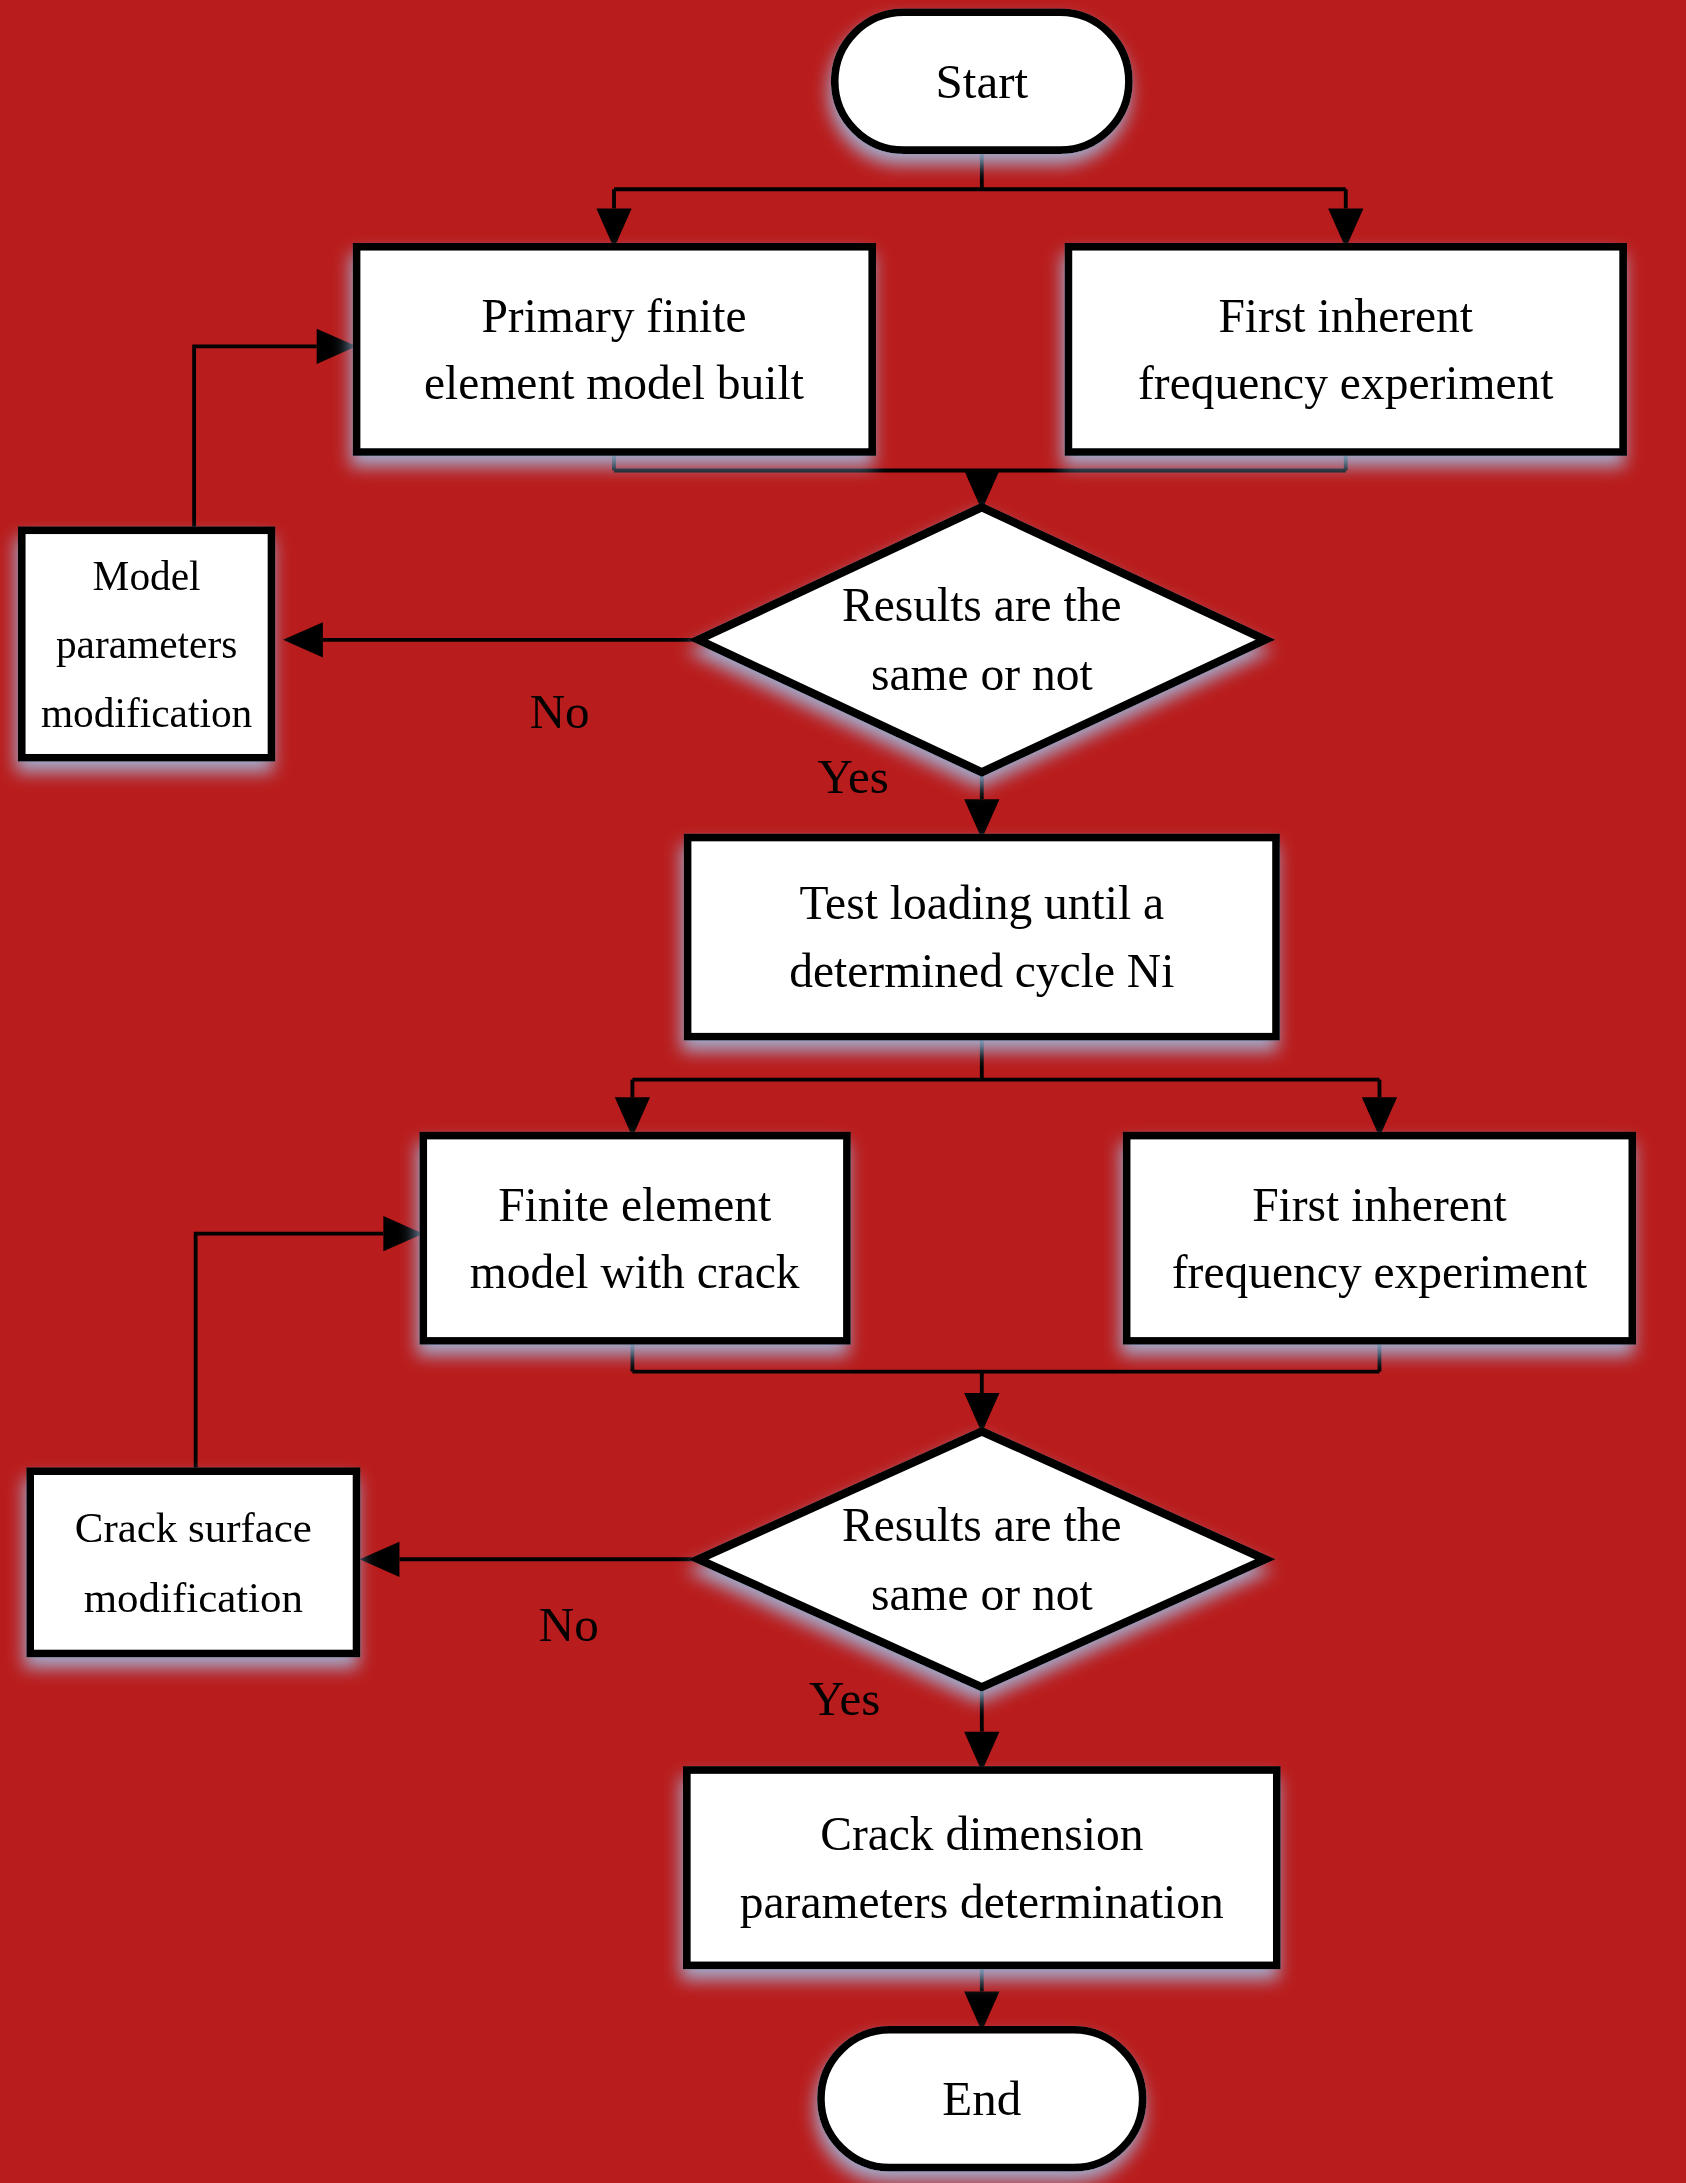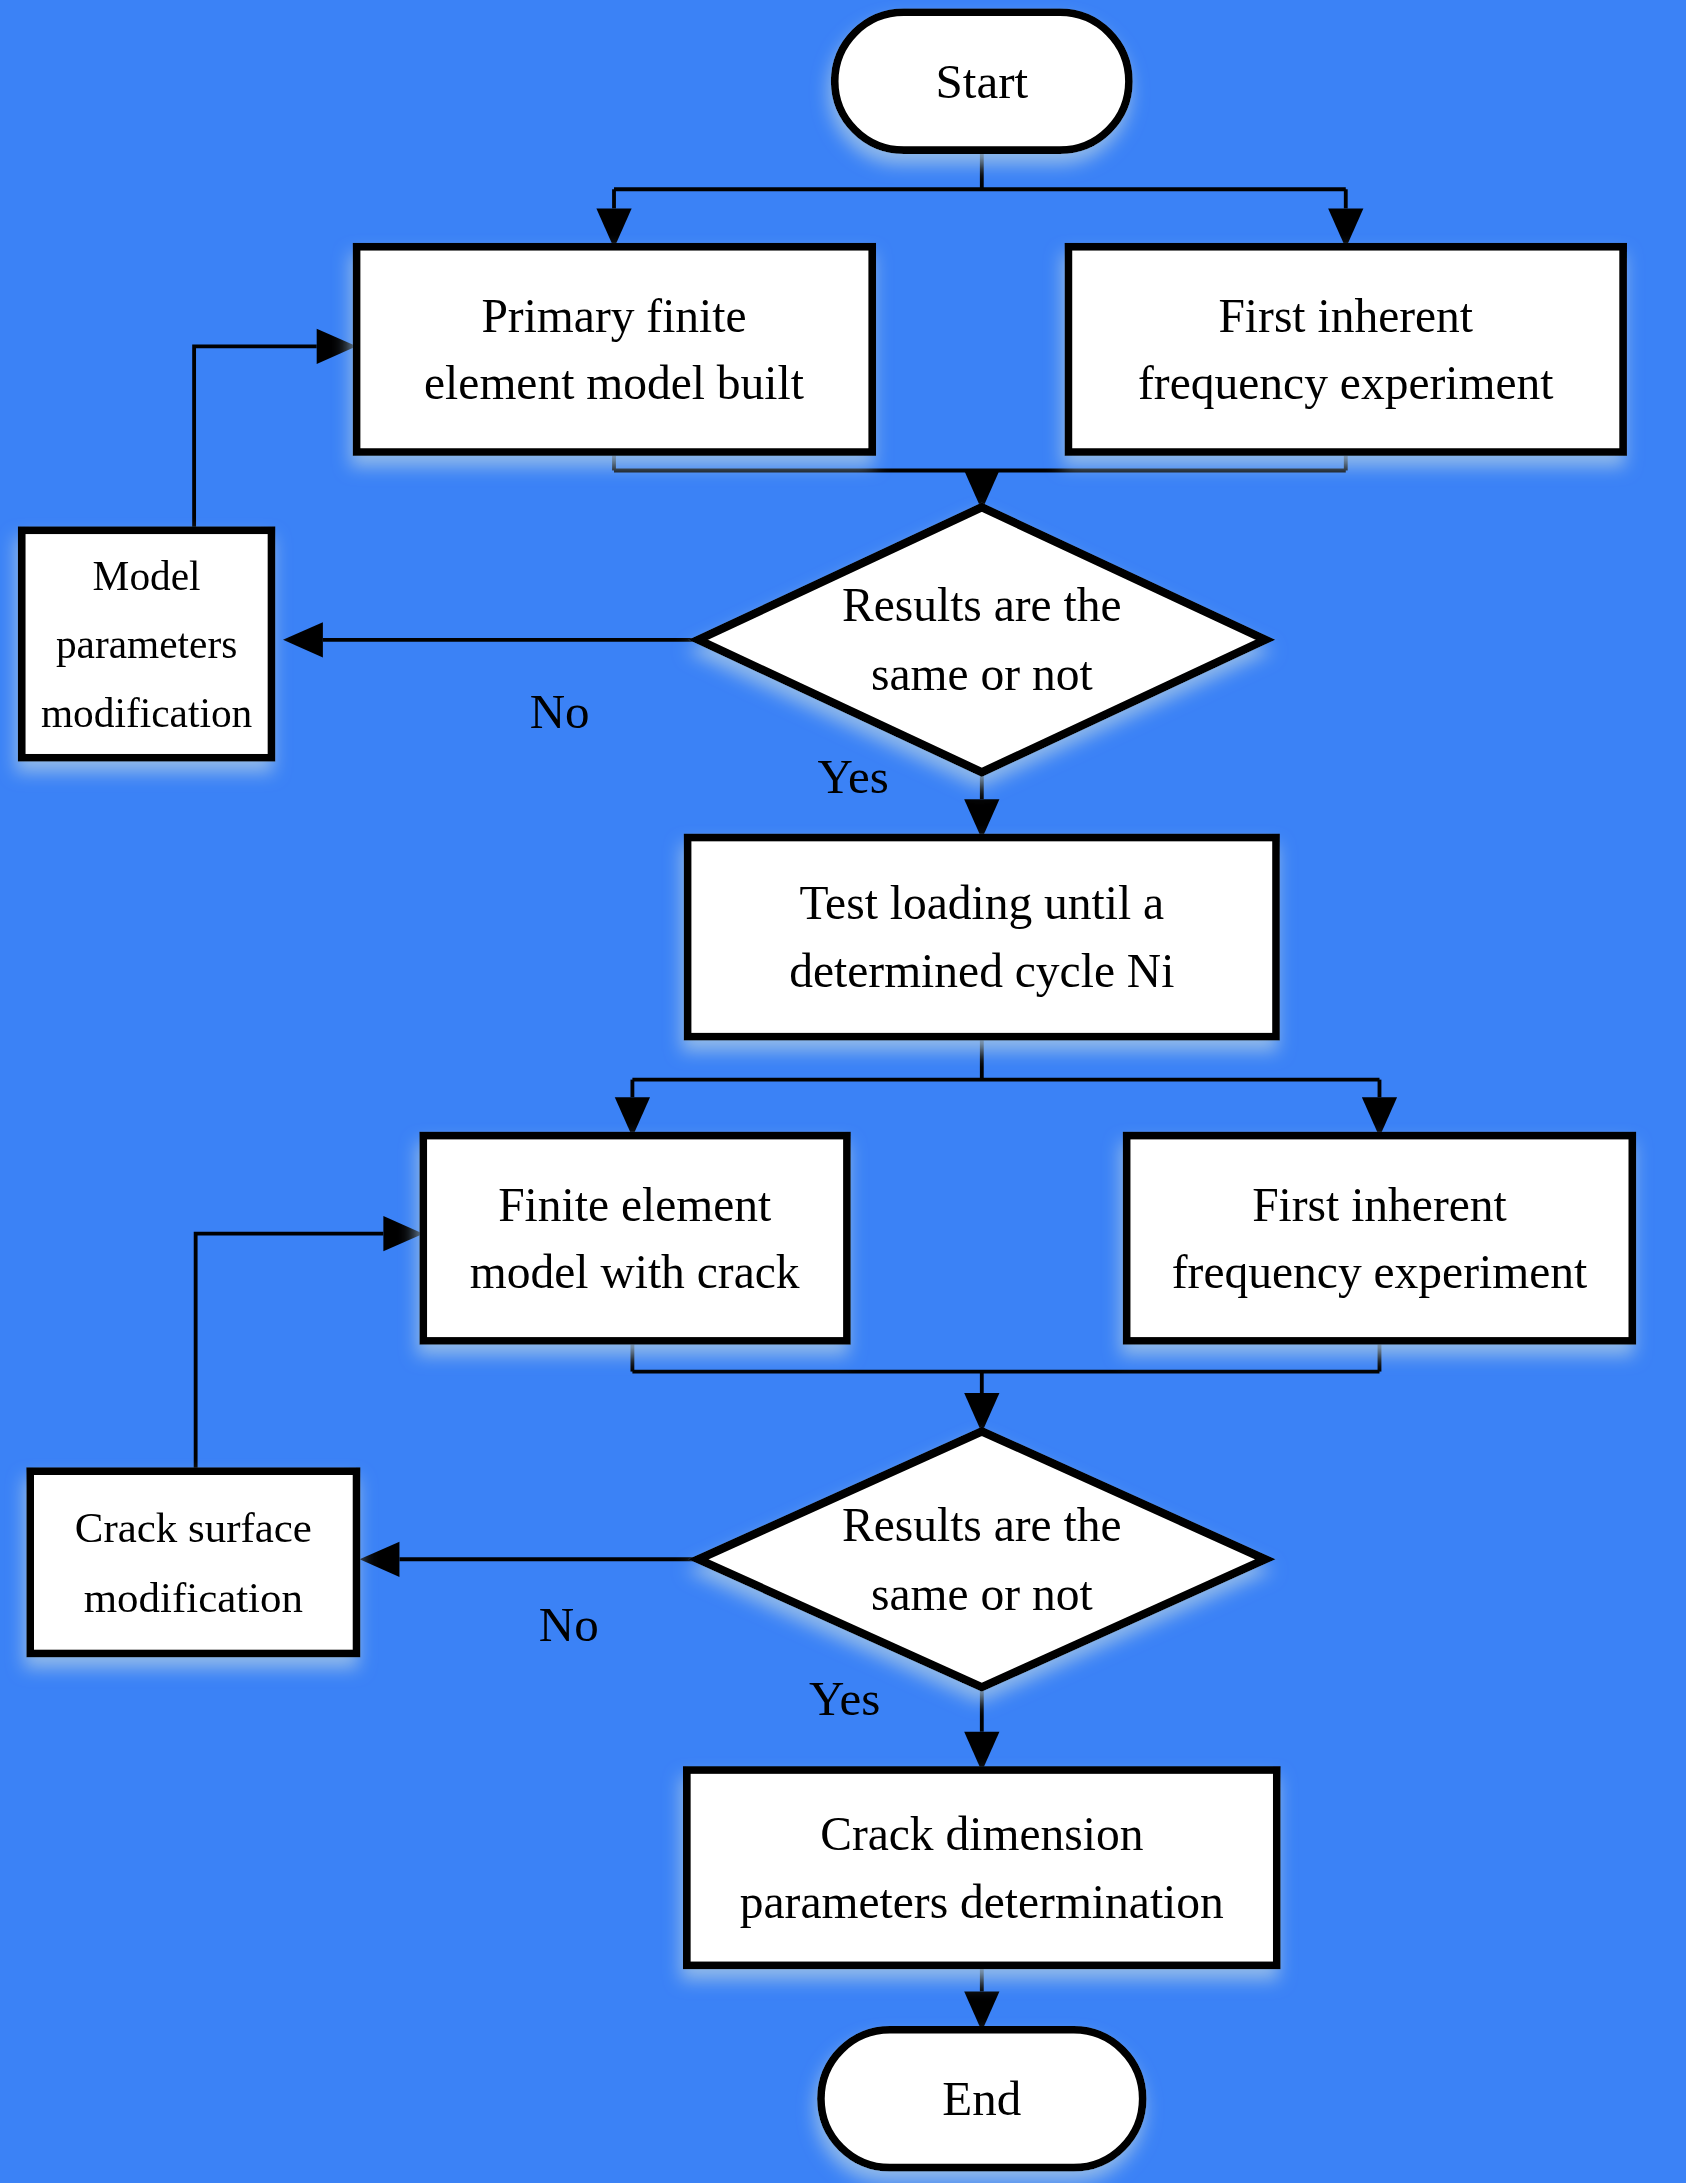--- a/index.html
+++ b/index.html
@@ -3,21 +3,21 @@
 <meta charset="utf-8">
 <style>
   html, body {
     margin: 0;
     padding: 0;
     background: #ffffff;
   }
   .page {
     width: 1687px;
     height: 2183px;
-    background: #3b82f6;
+    background: #b91c1c;
     position: relative;
     font-family: "Liberation Serif", "DejaVu Serif", serif;
   }
   svg { display: block; }
   .shape {
     fill: #ffffff;
     stroke: #000000;
     filter: url(#nodeglow);
   }
   .box     { stroke-width: 10; }

